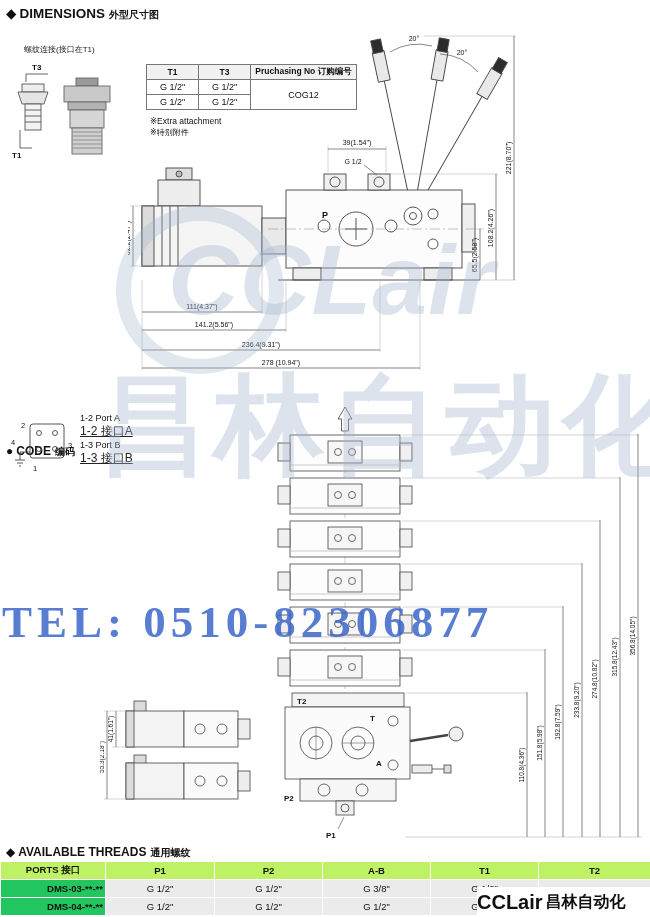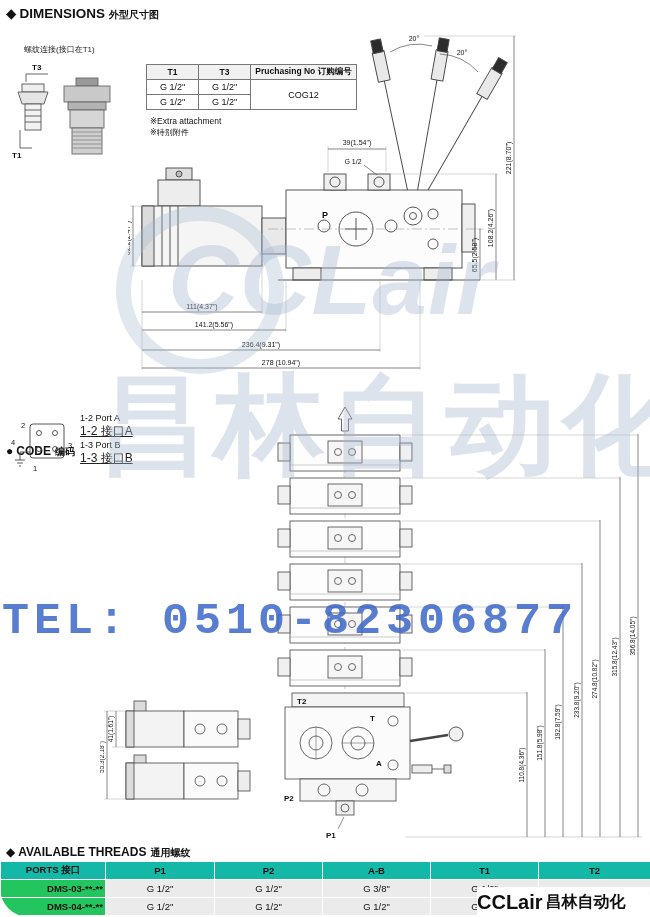--- a/index.html
+++ b/index.html
@@ -1,18 +1,18 @@
 <!DOCTYPE html>
 <html><head>
 <meta charset="utf-8">
 <style>
   * { margin:0; padding:0; box-sizing:border-box; }
   html,body { background:#fff; }
   .page { position:relative; width:650px; height:917px; background:#fff; overflow:hidden;
-          font-family:"Liberation Sans","DejaVu Sans",sans-serif; color:#111;border-radius:29px; }
+          font-family:"Liberation Sans","DejaVu Sans",sans-serif; color:#111; }
   .abs { position:absolute; }
 
   
   .sec-title { position:absolute; font-weight:bold; white-space:nowrap; }
   .sec-title .cn { font-size:10px; font-weight:bold; margin-left:4px; }
   #dims-header { left:6px; top:5px; font-size:13.5px; }
   #carry-title { left:6px; top:25px; font-size:12px; }
   #carry-sub   { left:24px; top:44px; font-size:8px; color:#222; font-weight:normal; }
   #code-title  { left:6px; top:396px; font-size:12px;margin-top:48px; }
   #threads-title { left:6px; top:845px; font-size:12px; }
@@ -29,34 +29,34 @@
 
   
   #code-lines { left:80px; top:414px; line-height:1; }
   #code-lines .en { font-size:9px; margin-bottom:2px; }
   #code-lines .cn { font-size:12px; margin-bottom:4px; color:#222;text-decoration:underline; }
 
   
   .threads-table { position:absolute; left:0; top:861px; width:650px; border-collapse:collapse;
                    font-size:9.5px; text-align:center; table-layout:fixed; z-index:2; }
   .threads-table th, .threads-table td { border:1px solid #fff; height:18px; padding:0 2px; }
-  .threads-table th { background:#14b8a6; font-weight:bold; }
+  .threads-table th { background:#bef264; font-weight:bold; }
   .threads-table td { background:#ebebeb; }
   .threads-table .model { background:#22c55e; font-weight:bold; text-align:right; }
 
   
   .wm { position:absolute; pointer-events:none; white-space:nowrap; z-index:5; }
   #wm-circle { left:116px; top:206px; width:168px; height:168px; border:15px solid #a7b8d1;
                border-radius:50%; opacity:.34; }
   #wm-brand { left:168px; top:224px; font-size:98px; font-weight:bold; font-style:italic;
               color:#a7b8d1; opacity:.38; letter-spacing:1px; }
   #wm-cn { left:98px; top:352px; font-size:110px; font-weight:bold; color:#a7b8d1;
            opacity:.38; letter-spacing:6px; }
   #wm-tel { left:2px; top:596px; font-size:45px; font-weight:bold; letter-spacing:5px;
-            font-family:Liberation Mono, monospace; color:#3c67c9; opacity:.85; }
+            font-family:Liberation Serif, serif; color:#3c67c9; opacity:.85; }
   #wm-fax { left:2px; top:676px; font-size:45px; font-weight:bold; letter-spacing:5px;
             font-family:"Liberation Serif","DejaVu Serif",serif; color:#3c67c9; opacity:.85; }
 
   
   #brand-logo { position:absolute; left:477px; top:887px; width:173px; height:30px;
                 background:#fff; display:flex; align-items:center; z-index:6; }
   #brand-logo .en { font-size:20px; font-weight:bold; color:#101010; }
   #brand-logo .cn { font-size:16px; font-weight:bold; color:#101010; margin-left:3px; }
 
   svg { position:absolute; }

